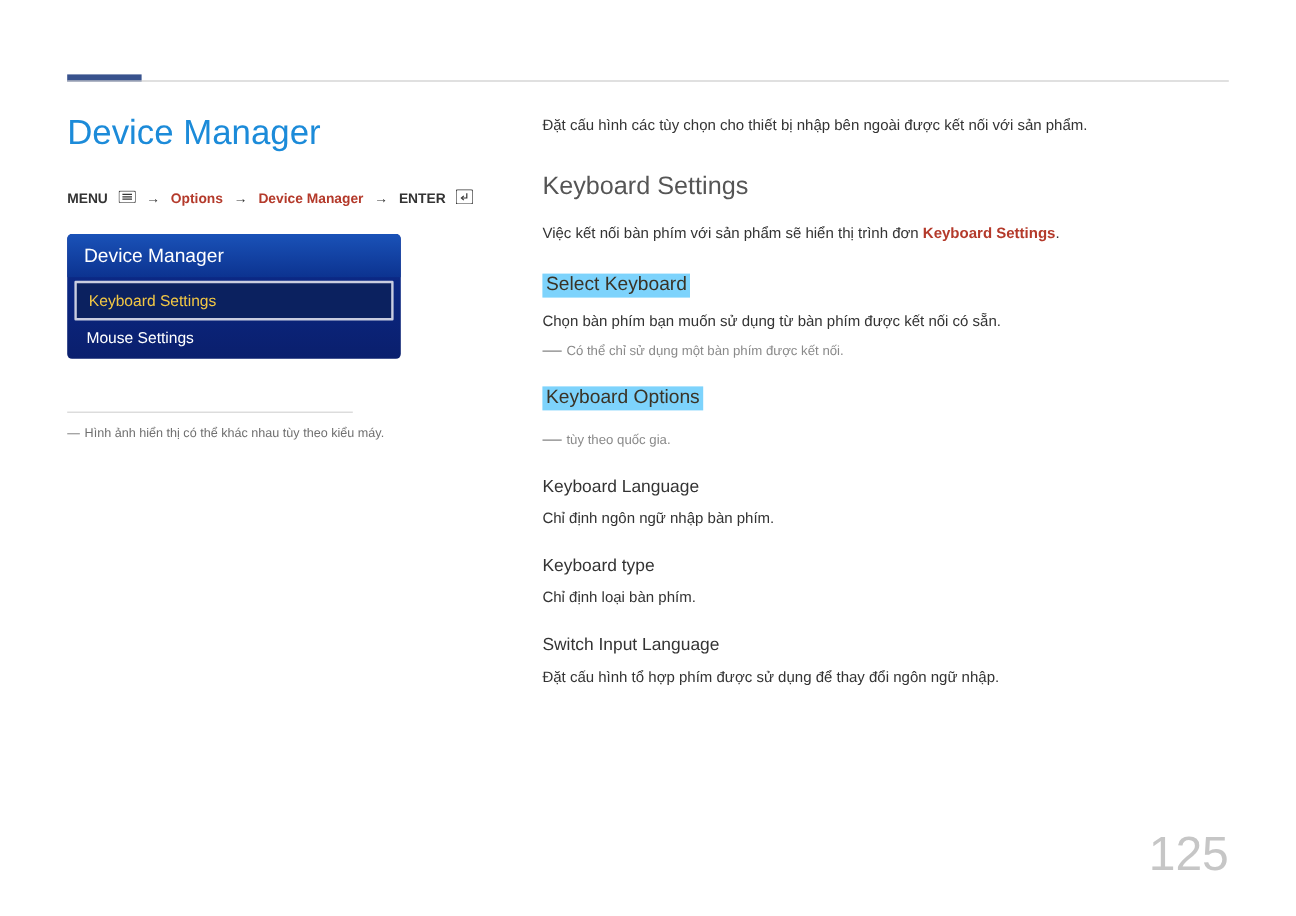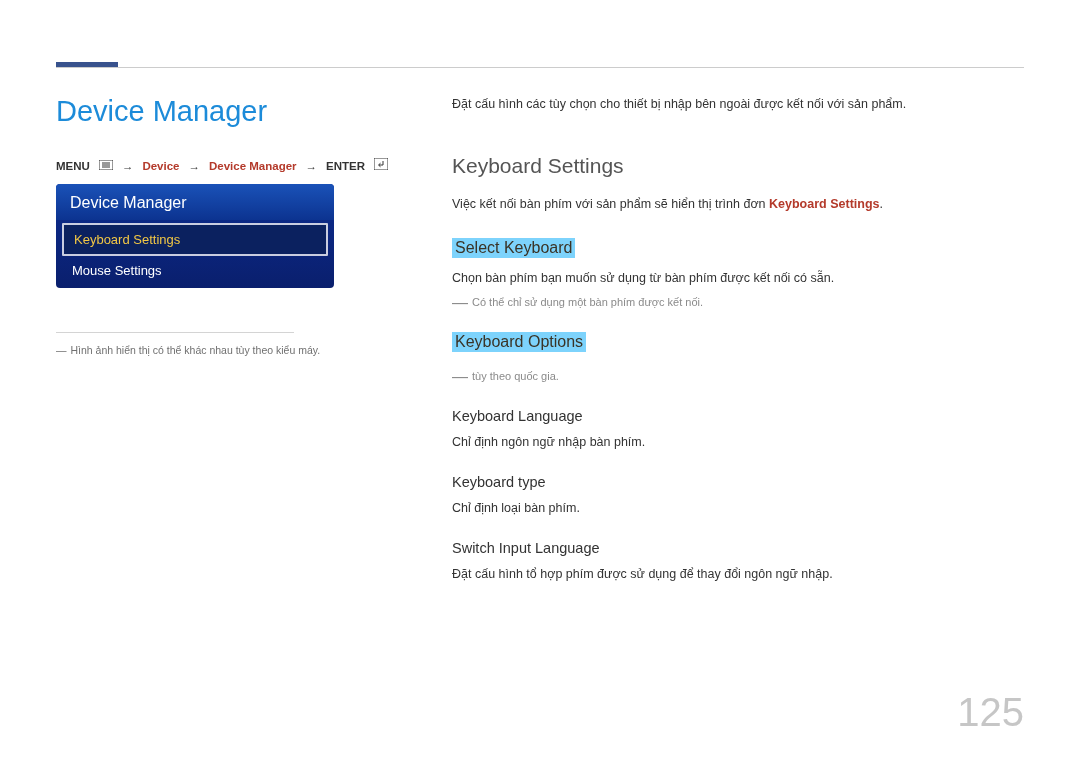--- a/index.html
+++ b/index.html
@@ -35,21 +35,21 @@
   .page-title {
     font-size: 29px;
     color: #1c8bd9;
     font-weight: 400;
     margin-bottom: 30px;
   }
   .breadcrumb {
     font-size: 11.5px;
     color: #333;
     line-height: 1.4;
-    margin-bottom: 10px;
+    margin-bottom: 20px;
     display: flex;
     align-items: flex-start;
     flex-wrap: wrap;
     gap: 9px;
   }
   .breadcrumb .bold { font-weight: 700; }
   .breadcrumb .red { color: #b43a2b; font-weight: 700; }
   .menu-icon, .enter-icon {
     display: inline-block;
     vertical-align: middle;
@@ -96,21 +96,21 @@
   .left-note .dash { margin-right: 4px; }
   .right-col {
     position: absolute;
     left: 452px;
     top: 95px;
     width: 560px;
   }
   .intro-text {
     font-size: 12.5px;
     color: #333;
-    margin-bottom: 40px;
+    margin-bottom: 30px;
     line-height: 1.5;
   }
   .section-h2 {
     font-size: 21px;
     color: #555;
     font-weight: 400;
     margin-bottom: 16px;
   }
   .body-text {
     font-size: 12.5px;
@@ -170,21 +170,21 @@
     <span class="bold">MENU</span>
     <span class="menu-icon">
       <svg width="14" height="10" viewBox="0 0 14 10">
         <rect x="0" y="0" width="14" height="10" rx="1.5" fill="none" stroke="#333" stroke-width="1"></rect>
         <line x1="3" y1="3" x2="11" y2="3" stroke="#333" stroke-width="1"></line>
         <line x1="3" y1="5" x2="11" y2="5" stroke="#333" stroke-width="1"></line>
         <line x1="3" y1="7" x2="11" y2="7" stroke="#333" stroke-width="1"></line>
       </svg>
     </span>
     <span>→</span>
-    <span class="red">Device</span>
+    <span class="red">Options</span>
     <span>→</span>
     <span class="red">Device Manager</span>
     <span>→</span>
     <span class="bold">ENTER</span>
     <span class="enter-icon">
       <svg width="14" height="12" viewBox="0 0 14 12">
         <rect x="0" y="0" width="14" height="12" rx="1.5" fill="none" stroke="#333" stroke-width="1"></rect>
         <path d="M 9 3 L 9 7 L 5 7" fill="none" stroke="#333" stroke-width="1"></path>
         <path d="M 6.5 5.2 L 4.5 7 L 6.5 8.8" fill="none" stroke="#333" stroke-width="1"></path>
       </svg>

